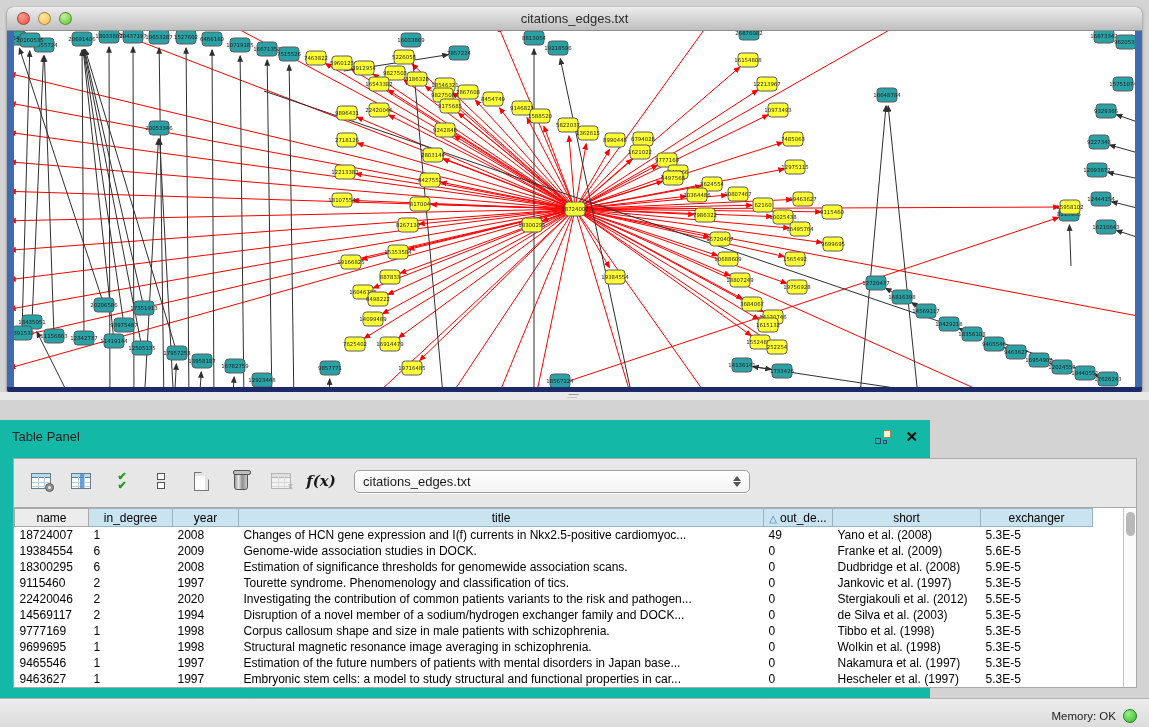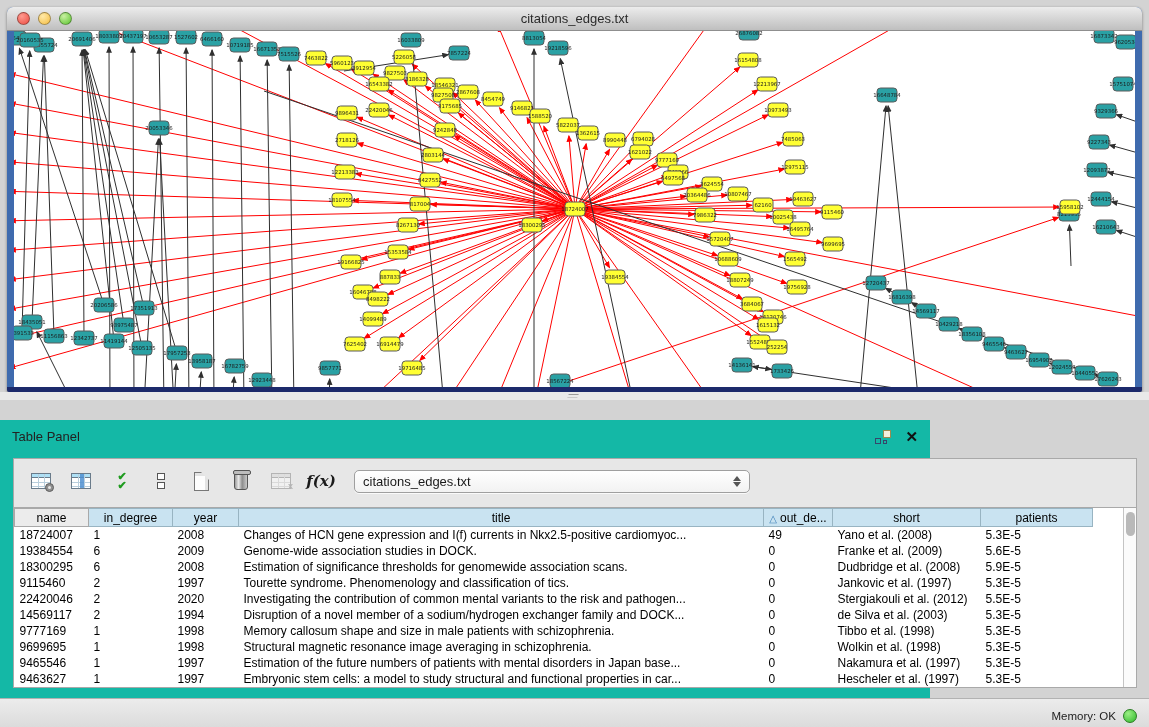--- a/index.html
+++ b/index.html
@@ -869,21 +869,21 @@
             <col class="col-page">
         </colgroup>
         <thead>
             <tr>
               <th class="first">name</th>
               <th>in_degree</th>
               <th>year</th>
               <th>title</th>
               <th><span class="sort-tri">△</span>out_de...</th>
               <th>short</th>
-              <th>patients</th>
+              <th>exchanger</th>
             </tr>
           </thead>
         <tbody>
             <tr>
               <td>18724007</td>
               <td>1</td>
               <td>2008</td>
               <td>Changes of HCN gene expression and I(f) currents in Nkx2.5-positive cardiomyoc...</td>
               <td>49</td>
               <td>Yano et al. (2008)</td>
@@ -913,39 +913,39 @@
               <td>1997</td>
               <td>Tourette syndrome. Phenomenology and classification of tics.</td>
               <td>0</td>
               <td>Jankovic et al. (1997)</td>
               <td>5.3E-5</td>
             </tr>
             <tr>
               <td>22420046</td>
               <td>2</td>
               <td>2020</td>
-              <td>Investigating the contribution of common mental variants to the risk and pathogen...</td>
+              <td>Investigating the contribution of common patients variants to the risk and pathogen...</td>
               <td>0</td>
               <td>Stergiakouli et al. (2012)</td>
               <td>5.5E-5</td>
             </tr>
             <tr>
               <td>14569117</td>
               <td>2</td>
               <td>1994</td>
               <td>Disruption of a novel member of a sodium/hydrogen exchanger family and DOCK...</td>
               <td>0</td>
               <td>de Silva et al. (2003)</td>
               <td>5.3E-5</td>
             </tr>
             <tr>
               <td>9777169</td>
               <td>1</td>
               <td>1998</td>
-              <td>Memory callosum shape and size in male patients with schizophrenia.</td>
+              <td>Corpus callosum shape and size in male patients with schizophrenia.</td>
               <td>0</td>
               <td>Tibbo et al. (1998)</td>
               <td>5.3E-5</td>
             </tr>
             <tr>
               <td>9699695</td>
               <td>1</td>
               <td>1998</td>
               <td>Structural magnetic resonance image averaging in schizophrenia.</td>
               <td>0</td>

